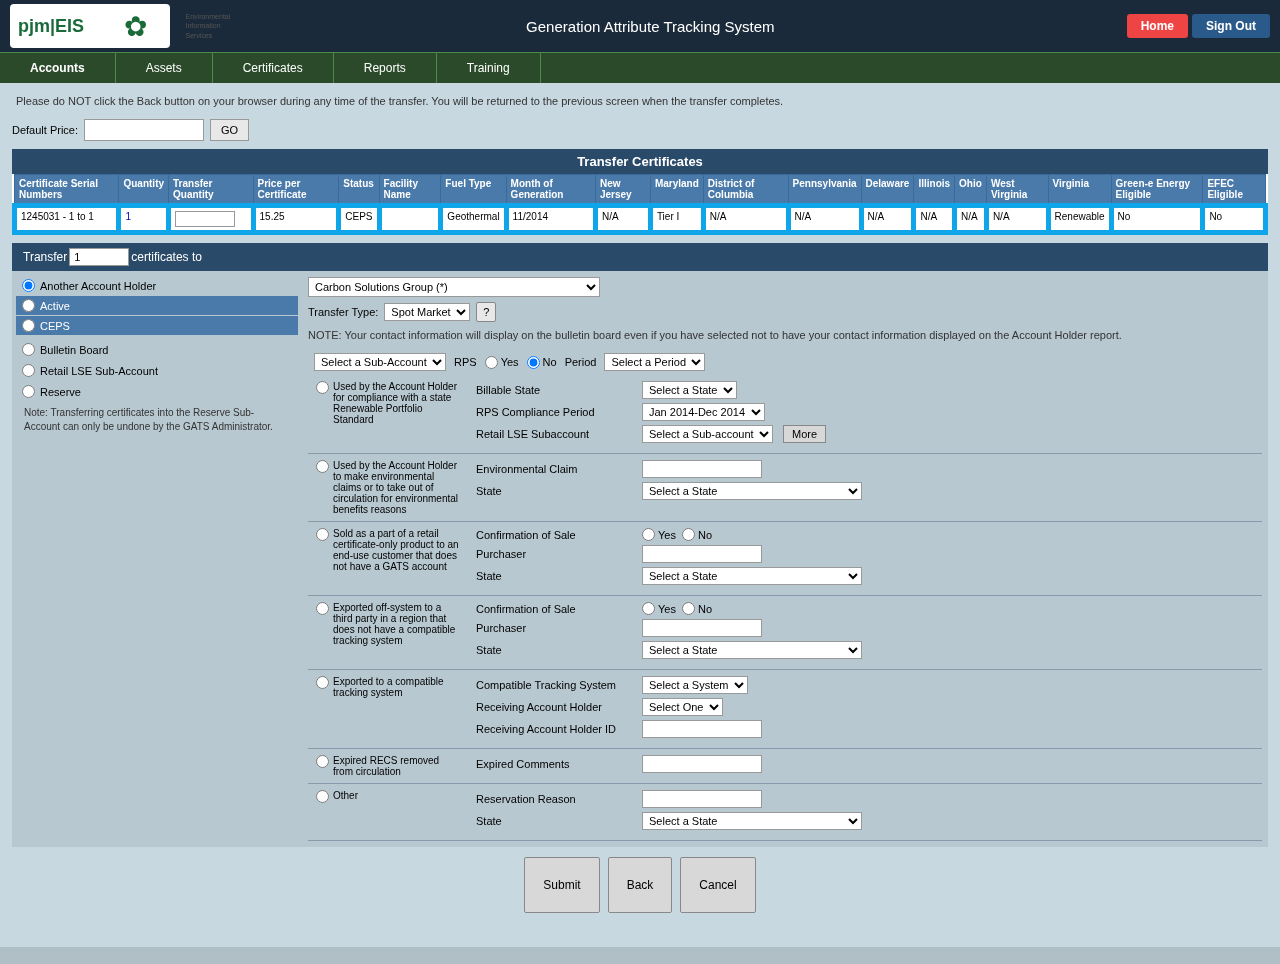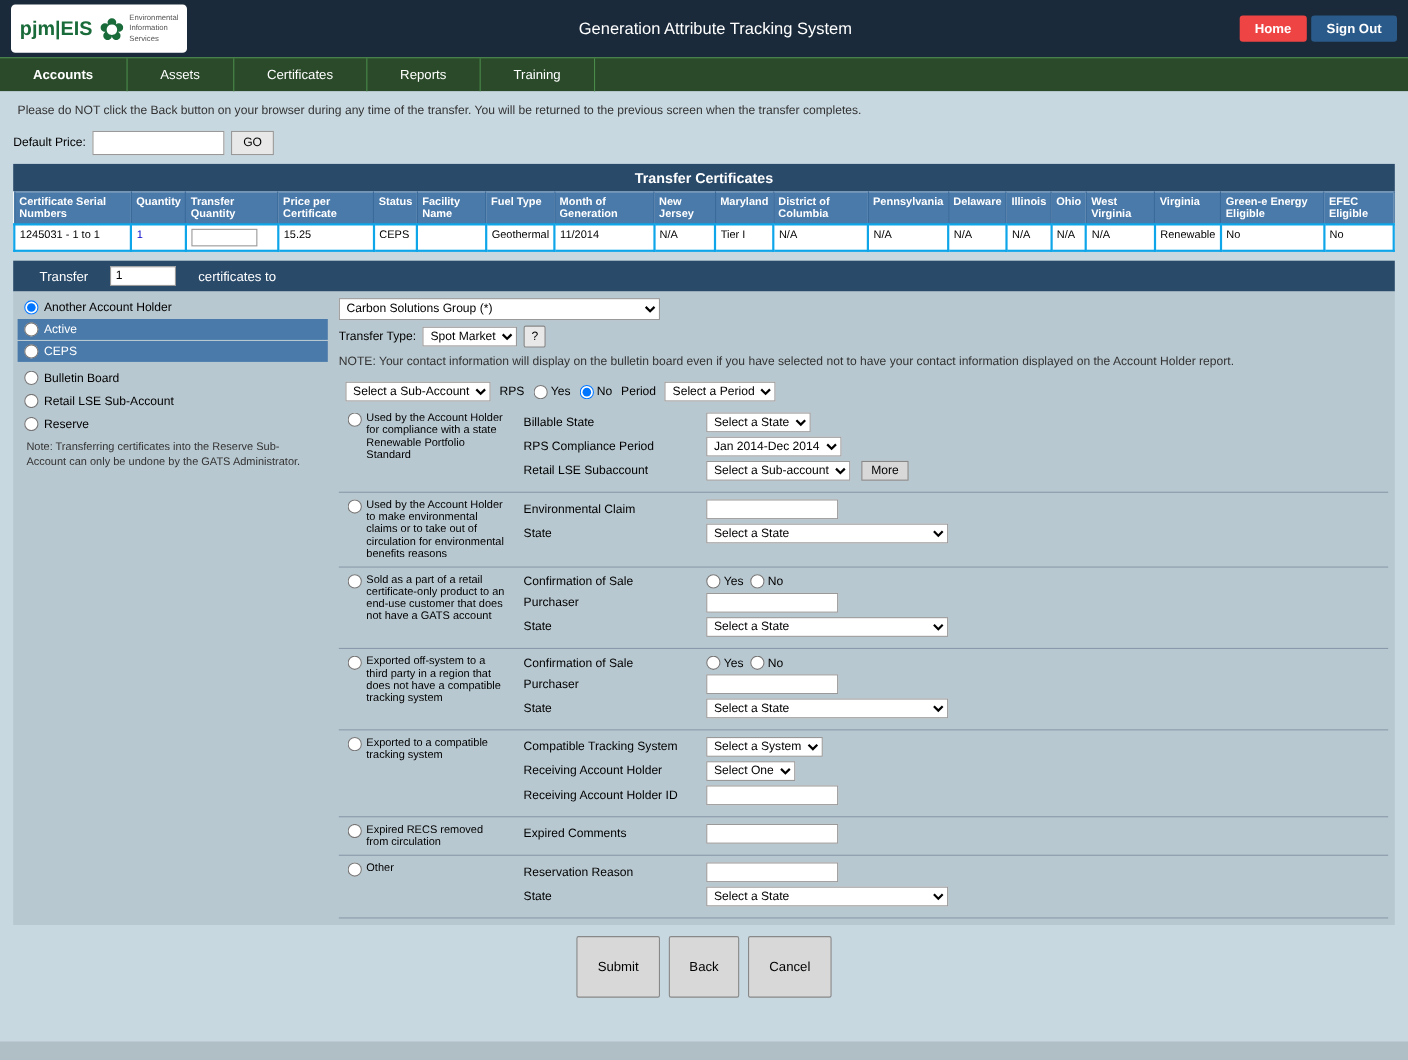--- a/index.html
+++ b/index.html
@@ -1,20 +1,20 @@
 <!DOCTYPE html>
 <html><head>
   <meta charset="utf-8">
   <style>
     * { box-sizing: border-box; margin: 0; padding: 0; }
     body { font-family: Arial, sans-serif; font-size: 11px; background: #b0bec5; }
 
     
     .header { background: #1a2a3a; display: flex; align-items: center; padding: 4px 10px; height: 52px; }
-    .logo-box { background: white; border-radius: 4px; padding: 4px 8px; display: flex; align-items: center; margin-right: 4px; width: 160px; height: 44px; }
+    .logo-box { background: white; border-radius: 4px; padding: 4px 8px; display: flex; align-items: center; margin-right: 4px; width: 160px; height: 44px; gap: 34px; }
     .logo-text { font-size: 18px; font-weight: bold; color: #1a6b3a; }
     .app-title { color: white; font-size: 15px; flex: 1; text-align: center; }
     .header-btns { display: flex; gap: 4px; }
     .header-btn { padding: 5px 14px; font-size: 12px; font-weight: bold; border: none; cursor: pointer; border-radius: 3px; }
     .btn-home { background: #ef4444; color: white; }
     .btn-signout { background: #2a5a8a; color: white; }
 
     
     .nav { background: #2a4a2a; display: flex; border-top: 1px solid #4a8a4a; }
     .nav-item { color: white; padding: 8px 30px; font-size: 12px; cursor: pointer; border-right: 1px solid #4a8a4a; }
@@ -27,26 +27,26 @@
     .default-price-row { display: flex; align-items: center; margin-bottom: 8px; gap: 6px; }
     .default-price-row label { font-size: 11px; }
     .default-price-row input { width: 120px; border: 1px solid #999; padding: 2px 4px; font-size: 11px; height: 22px; }
     .go-btn { background: #e8e8e8; border: 1px solid #999; padding: 2px 10px; font-size: 11px; cursor: pointer; height: 22px; }
 
     
     .section-title { background: #2a4a6a; color: white; text-align: center; padding: 5px; font-weight: bold; font-size: 13px; }
 
     table.main-table { width: 100%; border-collapse: collapse; background: white; font-size: 10px; }
     table.main-table th { background: #4a7aaa; color: white; padding: 3px 4px; border: 1px solid #3a6a9a; text-align: left; vertical-align: top; font-size: 10px; }
-    table.main-table td { padding: 3px 4px; border: 2px solid #0ea5e9; background: white; vertical-align: top; }
+    table.main-table td { padding: 3px 4px; border: 5px solid #0ea5e9; background: white; vertical-align: top; }
     table.main-table td input { border: 1px solid #999; padding: 1px 3px; width: 60px; }
     table.main-table td a { color: #0000cc; text-decoration: none; }
 
     
-    .transfer-bar { background: #2a4a6a; color: white; padding: 5px 24px; display: flex; align-items: center; gap: 20px; margin-top: 8px; }
+    .transfer-bar { background: #2a4a6a; color: white; padding: 5px 11px; display: flex; align-items: center; gap: 2px; margin-top: 8px; }
     .transfer-bar input { width: 60px; padding: 2px 4px; font-size: 11px; }
     .transfer-bar span { font-size: 12px; }
 
     
     .transfer-layout { display: flex; background: #b8c8d0; margin-top: 0; }
 
     
     .left-panel { width: 290px; min-width: 290px; padding: 4px; }
 
     .radio-row { display: flex; align-items: center; gap: 5px; padding: 4px 6px; font-size: 11px; }

